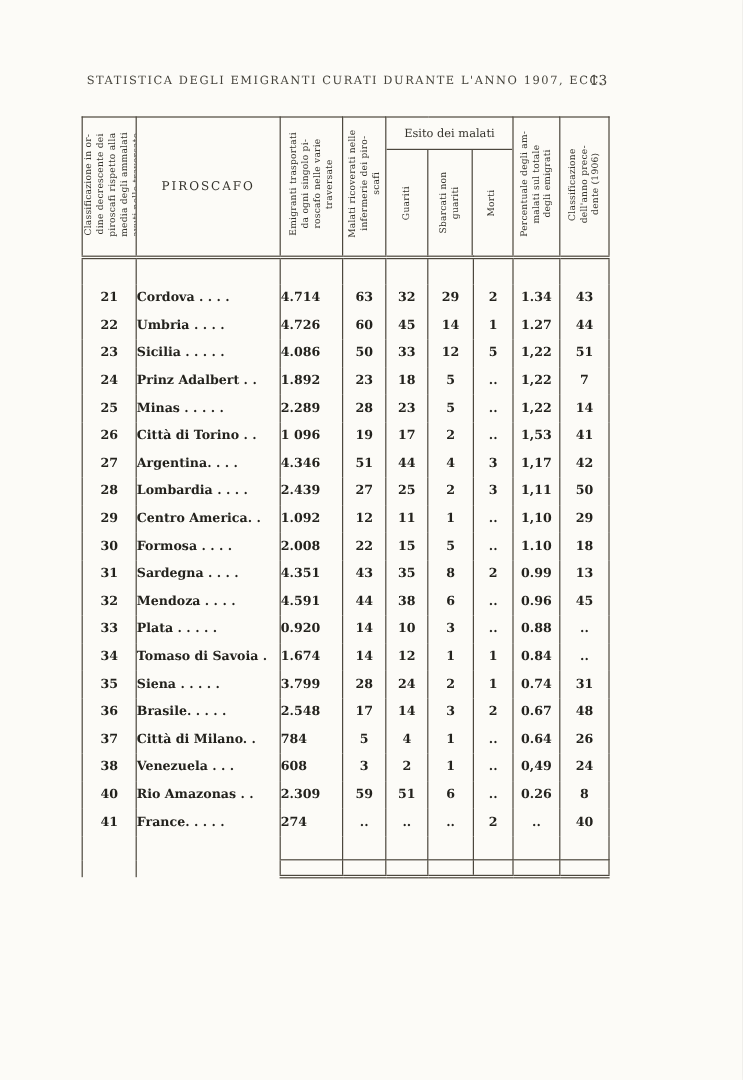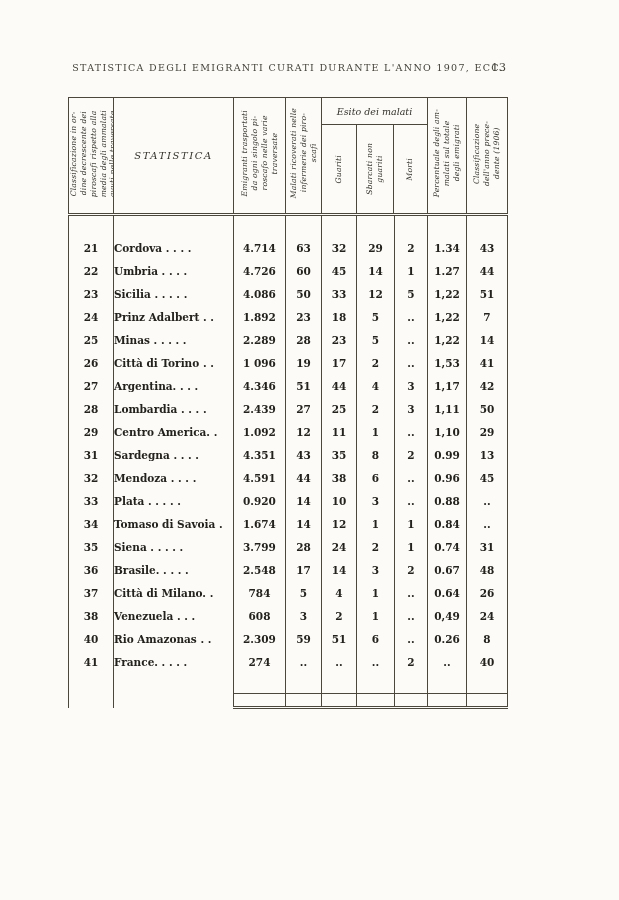--- a/index.html
+++ b/index.html
@@ -21,41 +21,41 @@
   table.stats {
     position:absolute; left:68px; top:97px; width:439px;
     border-collapse:collapse; table-layout:fixed;
   }
   .stats th, .stats td {
     border-left:1px solid #4c473d; border-right:1px solid #4c473d;
     padding:0; font-weight:normal; overflow:hidden;
   }
   .stats thead th {
     border-top:1px solid #4c473d; border-bottom:3px double #4c473d;
-    height:116px; vertical-align:middle; text-align:center; color:#35332c;font-style:italic;
+    height:116px; vertical-align:middle; text-align:center; color:#35332c;
   }
   .vert {
     writing-mode:vertical-rl; transform:rotate(180deg);
     white-space:pre-line; display:inline-block;
     font-size:7.6px; line-height:1.3; letter-spacing:.2px; color:#35332c;
     text-align:center;
   }
   .h-piroscafo { font-size:10px; font-weight:bold; letter-spacing:1.6px; color:#2a2822; }
   .h-esito { vertical-align:top; }
   .esito-top { height:27px; line-height:27px; border-bottom:1px solid #4c473d; font-size:9.5px; text-align:center; }
   .esito-sub { display:flex; height:88px; }
   .esito-sub > div { display:flex; align-items:center; justify-content:center; }
   .sub-g { width:34px; }
   .sub-s { width:38px; border-left:1px solid #4c473d; border-right:1px solid #4c473d; }
   .sub-m { width:32px; }
   .stats tbody td { height:23px; font-size:10.5px; font-weight:bold; color:#23221d; }
   .stats .body-spacer td { height:22px; }
   .c-num { text-align:center; }
   .c-name { text-align:left; padding-left:8px; white-space:nowrap; }
-  .c-emigranti { text-align:center; padding-right:9px; }
+  .c-emigranti { text-align:left; padding-right:9px; }
   .c-malati,.c-guariti,.c-sbarcati,.c-morti,.c-perc,.c-prec { text-align:center; }
   .stats tfoot td { font-size:10.5px; }
   .foot-spacer td { height:20px; }
   .foot-spacer td.rule { border-bottom:1px solid #4c473d; }
   .totale-row td { height:28px; font-weight:bold; color:#23221d; vertical-align:middle; }
   .totale-label { text-align:right; padding-right:4px; white-space:nowrap; }
   .foot-bottom td { height:14px; }
   .foot-bottom td.rule { border-bottom:3px double #4c473d; }
 </style>
 </head>
@@ -82,21 +82,21 @@
     </colgroup>
     <thead>
       <tr>
         <th>
           <span class="vert">Classificazione in or-
 dine decrescente dei
 piroscafi rispetto alla
 media degli ammalati
 avuti nelle traversate</span>
         </th>
-        <th class="h-piroscafo">STATISTICA</th>
+        <th class="h-piroscafo">PIROSCAFO</th>
         <th>
           <span class="vert">Emigranti trasportati
 da ogni singolo pi-
 roscafo nelle varie
 traversate</span>
         </th>
         <th>
           <span class="vert">Malati ricoverati nelle
 infermerie dei piro-
 scafi</span>
@@ -233,20 +233,31 @@
           <td class="c-name">Centro America. .</td>
           <td class="c-emigranti">1.092</td>
           <td class="c-malati">12</td>
           <td class="c-guariti">11</td>
           <td class="c-sbarcati">1</td>
           <td class="c-morti">..</td>
           <td class="c-perc">1,10</td>
           <td class="c-prec">29</td>
         </tr>
         <tr>
+          <td class="c-num">30</td>
+          <td class="c-name">Formosa . . . .</td>
+          <td class="c-emigranti">2.008</td>
+          <td class="c-malati">22</td>
+          <td class="c-guariti">15</td>
+          <td class="c-sbarcati">5</td>
+          <td class="c-morti">..</td>
+          <td class="c-perc">1.10</td>
+          <td class="c-prec">18</td>
+        </tr>
+        <tr>
           <td class="c-num">31</td>
           <td class="c-name">Sardegna . . . .</td>
           <td class="c-emigranti">4.351</td>
           <td class="c-malati">43</td>
           <td class="c-guariti">35</td>
           <td class="c-sbarcati">8</td>
           <td class="c-morti">2</td>
           <td class="c-perc">0.99</td>
           <td class="c-prec">13</td>
         </tr>

